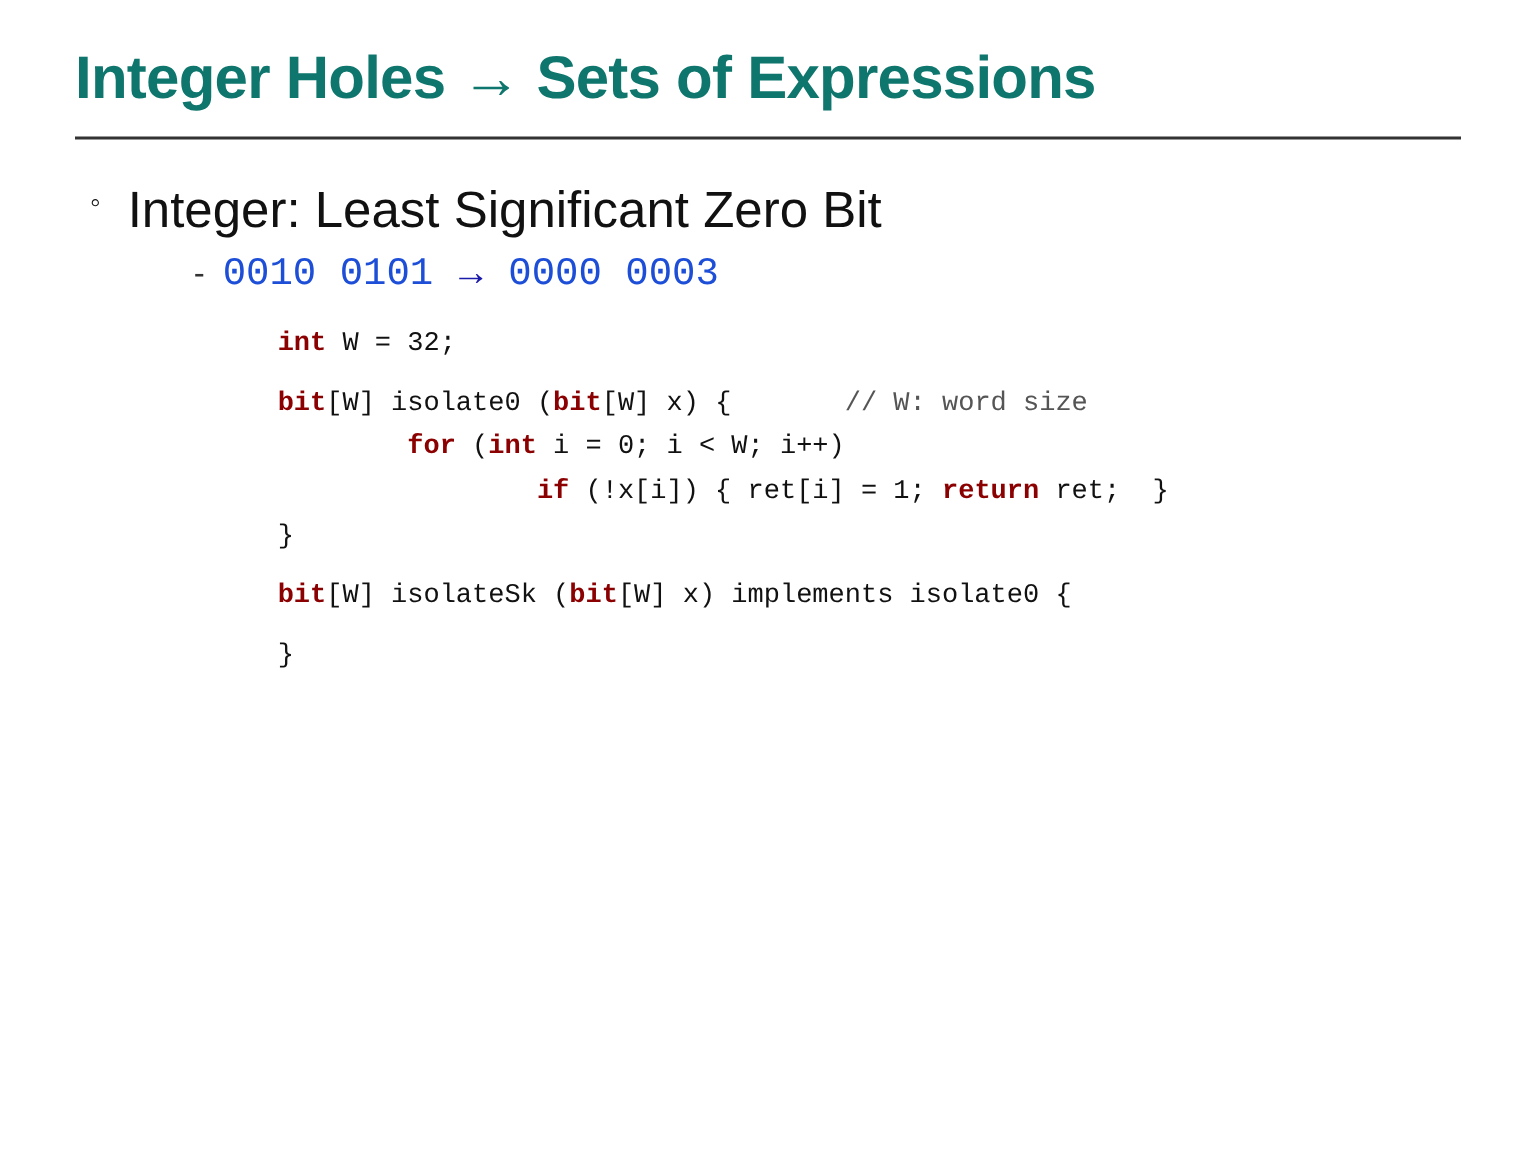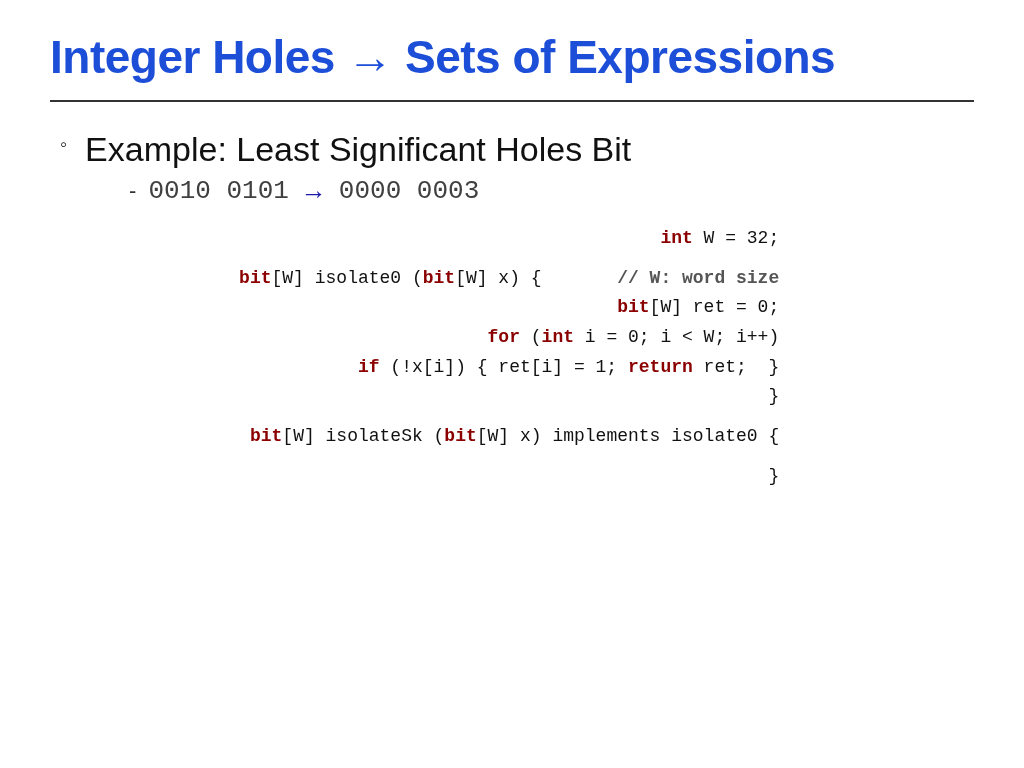--- a/index.html
+++ b/index.html
@@ -17,23 +17,23 @@
       padding: 30px 50px 30px 50px;
     }
 
     .title-section {
       padding-bottom: 16px;
       border-bottom: 2px solid #333333;
       margin-bottom: 28px;
     }
 
     .page-title {
-      font-size: 46px;
+      font-size: 40px;
       font-weight: bold;
-      color: #1d4ed8;
+      color: #0f766e;
       font-family: 'Arial', sans-serif;
       letter-spacing: -0.5px;
     }
 
     .content-section {
       padding-left: 10px;
     }
 
     .bullet-item {
       display: flex;
@@ -65,21 +65,21 @@
     }
 
     .sub-dash {
       color: #333333;
       font-size: 22px;
       font-family: 'Arial', sans-serif;
     }
 
     .code-bits {
       font-size: 26px;
-      color: #404040;
+      color: #1d4ed8;
       font-family: 'Courier New', monospace;
       font-weight: normal;
     }
 
     .arrow-blue {
       font-size: 26px;
       color: #1a1aaa;
       font-family: 'Arial', sans-serif;
     }
 
@@ -92,61 +92,59 @@
       color: #111111;
     }
 
     .kw {
       color: #8b0000;
       font-weight: bold;
     }
 
     .comment {
       color: #555555;
-      font-weight: bold;
+      font-weight: normal;
     }
 
     .code-line {
       display: block;
       white-space: pre;
-      text-align: right;
     }
 
     .spacer {
       display: block;
       height: 10px;
     }
   </style>
 </head>
 <body>
 
 <div class="title-section">
   <h1 class="page-title">
     <span>Integer Holes </span><span>→</span><span> Sets of Expressions</span>
   </h1>
 </div>
 
 <div class="content-section">
   <div class="bullet-item">
     <span class="bullet-circle">◦</span>
     <div>
-      <span class="example-heading">Example: Least Significant Holes Bit</span>
+      <span class="example-heading">Integer: Least Significant Zero Bit</span>
 
       <div class="sub-bullet">
         <span class="sub-dash">-</span>
         <span class="code-bits">0010 0101</span>
         <span class="arrow-blue">→</span>
         <span class="code-bits">0000 0003</span>
       </div>
 
       <div class="code-block">
         <span class="code-line"><span class="kw">int</span> W = 32;</span>
         <span class="spacer"></span>
         <span class="code-line"><span class="kw">bit</span>[W] isolate0 (<span class="kw">bit</span>[W] x) {       <span class="comment">// W: word size</span></span>
-        <span class="code-line">        <span class="kw">bit</span>[W] ret = 0;</span>
         <span class="code-line">        <span class="kw">for</span> (<span class="kw">int</span> i = 0; i &lt; W; i++)</span>
         <span class="code-line">                <span class="kw">if</span> (!x[i]) { ret[i] = 1; <span class="kw">return</span> ret;  }</span>
         <span class="code-line">}</span>
         <span class="spacer"></span>
         <span class="code-line"><span class="kw">bit</span>[W] isolateSk (<span class="kw">bit</span>[W] x) implements isolate0 {</span>
         <span class="spacer"></span>
         <span class="code-line">}</span>
       </div>
     </div>
   </div>

